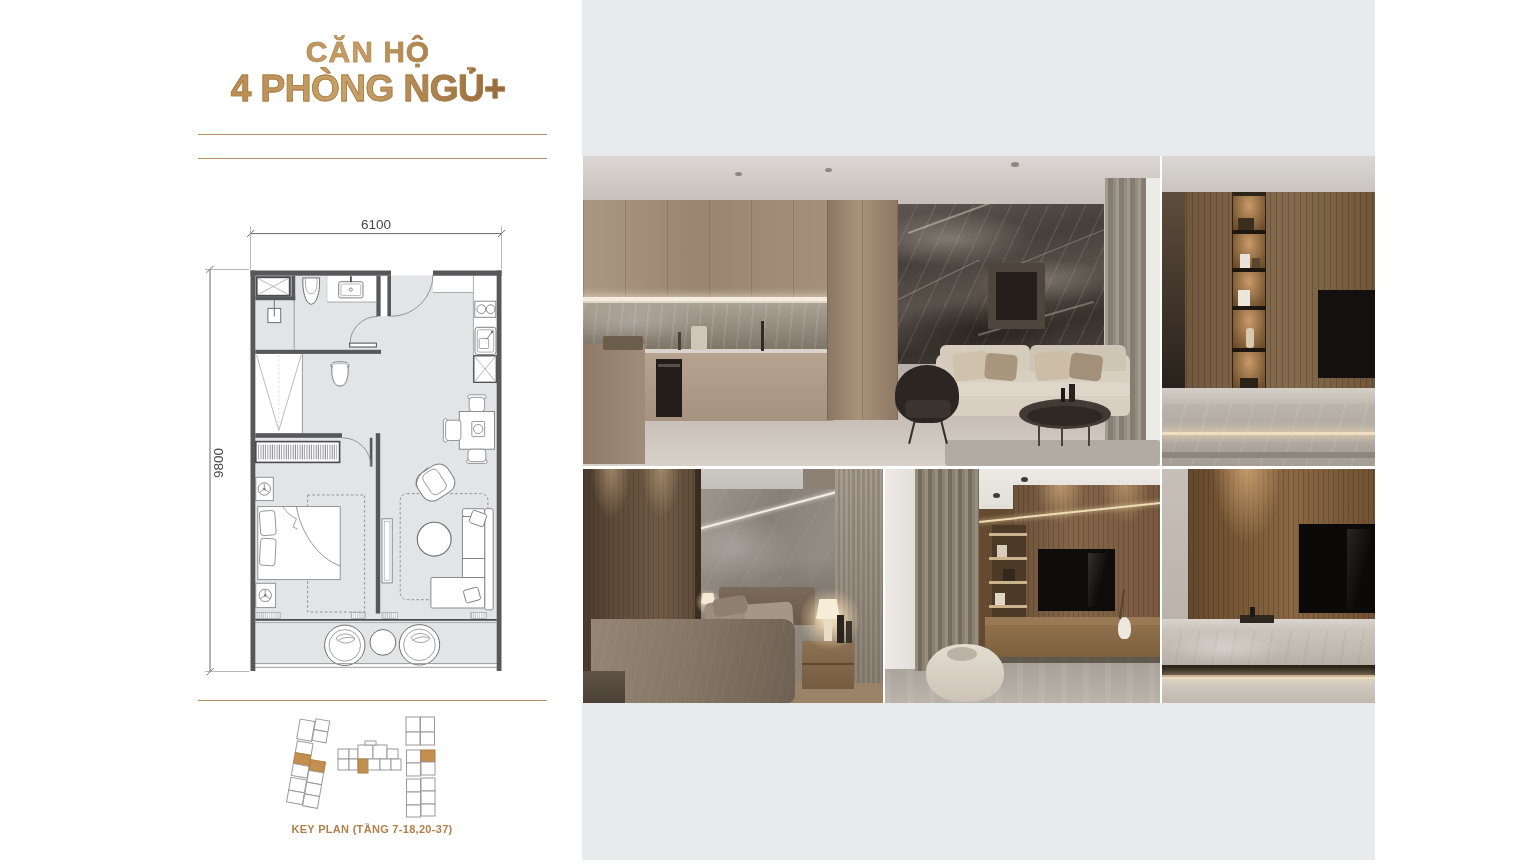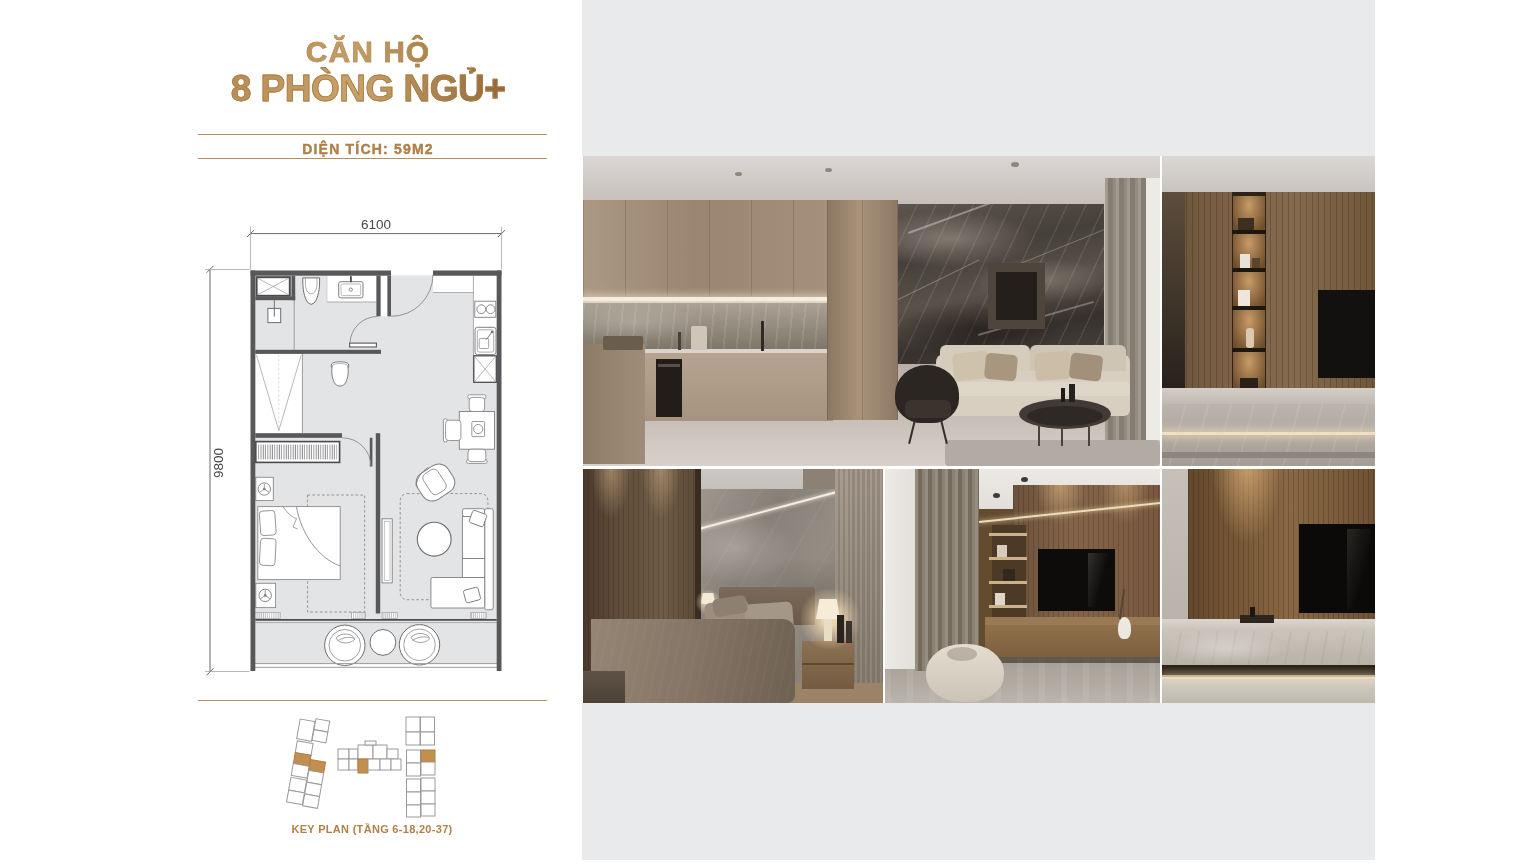--- a/index.html
+++ b/index.html
@@ -26,25 +26,24 @@
   #p4{left:885px;top:469px;width:275px;height:234px;background:#9b8f80;}
   #p5{left:1162px;top:469px;width:213px;height:234px;background:#7a5c3c;}
   #planwrap{left:195px;top:210px;width:330px;height:475px;}
   #keyplanwrap{left:280px;top:708px;width:180px;height:112px;}
 </style>
 </head>
 <body>
 <div id="page">
 
   <div class="abs" id="title1">CĂN HỘ</div>
-  <div class="abs" id="title2">8 PHÒNG NGỦ+</div>
+  <div class="abs" id="title2">4 PHÒNG NGỦ+</div>
 
   <div class="abs goldline" style="top:134px;"></div>
 
-  <div class="abs" id="areatxt">DIỆN TÍCH: 59M2</div>
 
   <div class="abs goldline" style="top:158px;"></div>
 
   <div class="abs" id="planwrap">
   <svg width="330" height="475" viewBox="195 205 330 475">
     <defs>
       <pattern id="vhatch" width="2.3" height="8" patternUnits="userSpaceOnUse">
         <rect width="2.3" height="8" fill="#fff"></rect>
         <line x1="1" y1="0" x2="1" y2="8" stroke="#5c5c60" stroke-width="0.75"></line>
       </pattern>
@@ -308,21 +307,21 @@
       <rect x="0.5" y="62" width="14" height="13"></rect>
       <rect x="15" y="61" width="14" height="13"></rect>
       <rect x="0.5" y="75" width="14" height="13"></rect>
       <rect x="15" y="74" width="14" height="13"></rect>
       <rect x="0.5" y="88" width="14" height="12"></rect>
       <rect x="15" y="87" width="14" height="12"></rect>
     </g>
   </svg>
   </div>
 
-  <div class="abs" id="keytxt">KEY PLAN (TẦNG 6-18,20-37)</div>
+  <div class="abs" id="keytxt">KEY PLAN (TẦNG 7-18,20-37)</div>
 
   <div class="abs" id="grayTop"></div>
 
   <div class="abs" id="grayBot"></div>
 
   <div class="ph" id="p1">
 
     <div class="abs" style="left:0;top:0;width:577px;height:50px;background:linear-gradient(#dbd7d4,#c5beb8);"></div>
 
     <div class="abs" style="left:250px;top:205px;width:327px;height:60px;background:linear-gradient(#b7afa7,#c8c0b8);"></div>

